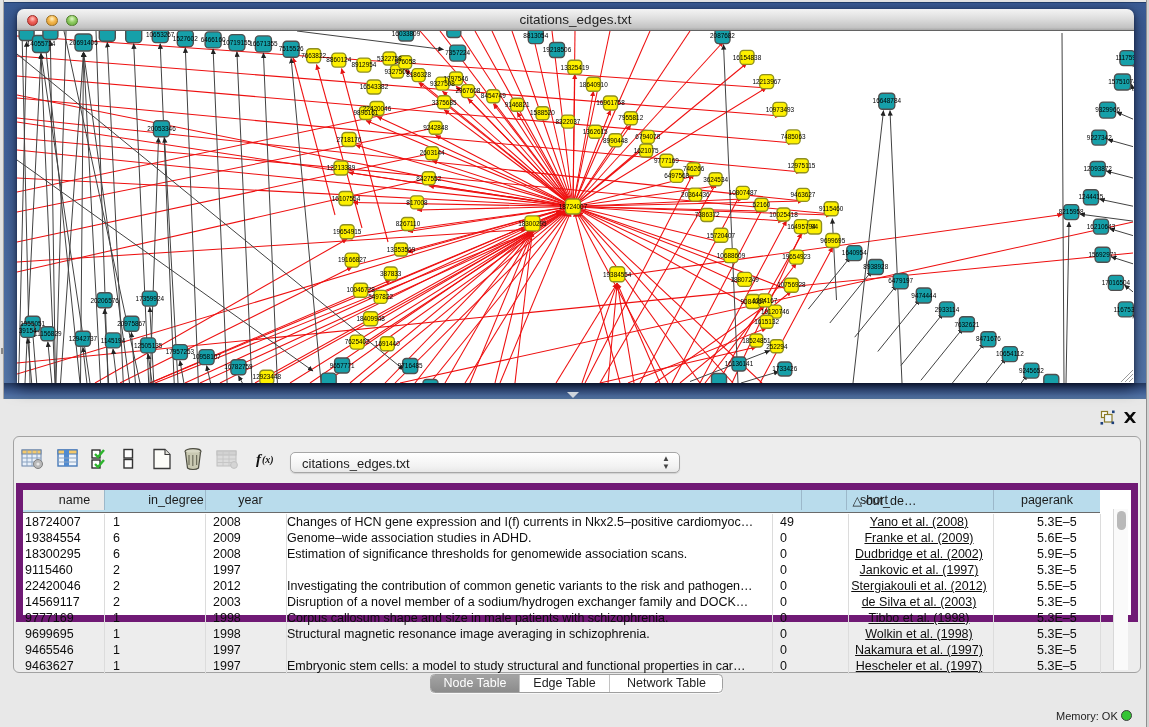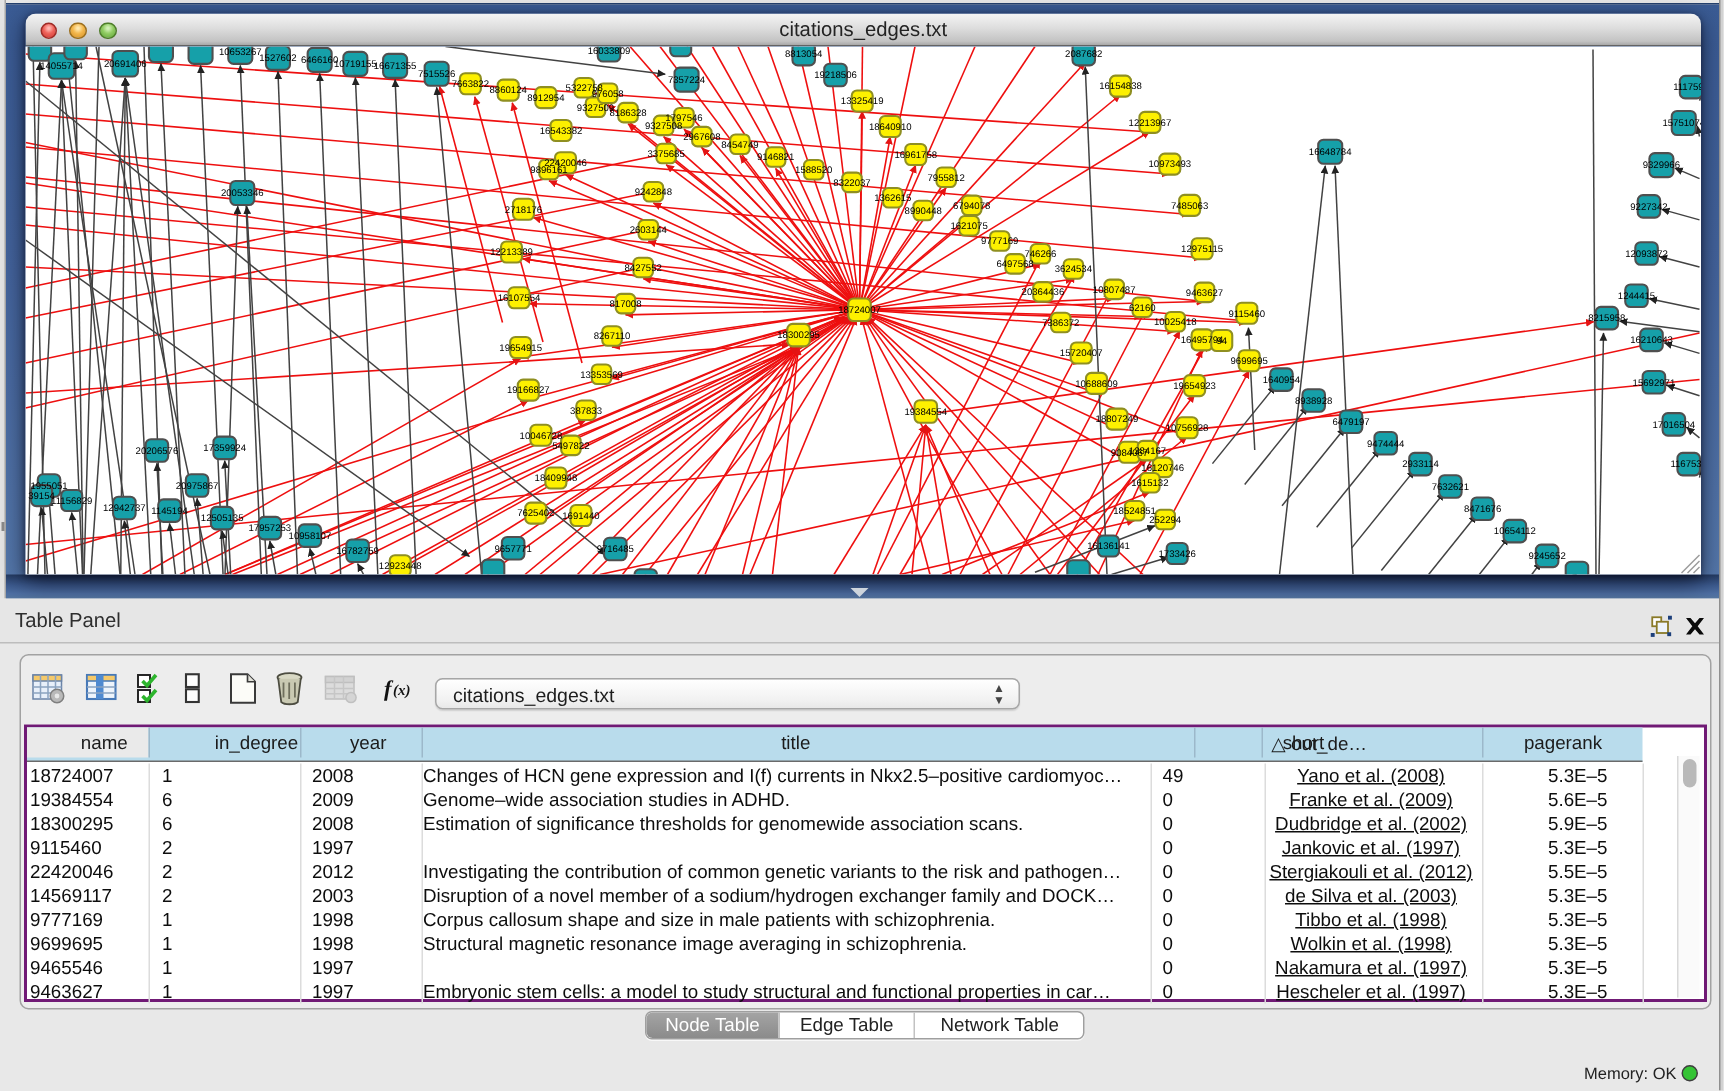--- a/index.html
+++ b/index.html
@@ -25,21 +25,21 @@
   border-bottom:1px solid #bdbdbd; }
 #tpheader span { position:absolute; left:10px; top:7px; font-size:13.5px; color:#2e2e2e; }
 #paneicons { position:absolute; left:1100px; top:410px; }
 #panel { position:absolute; left:13px; top:436px; width:1128px; height:237px; background:#ededed;
   border:1px solid #a2a2a2; border-radius:6px; }
 #toolbar { position:absolute; left:3px; top:10px; height:28px; }
 #dropdown { position:absolute; left:276px; top:15px; width:390px; height:21px; border:1px solid #a6a6a6; border-radius:5px;
   background:linear-gradient(180deg,#ffffff,#f2f2f2 70%,#e8e8e8); box-shadow:0 1px 1px rgba(0,0,0,0.12); }
 #dropdown span { position:absolute; left:11px; top:3px; font-size:13px; color:#1d1d1d; }
 #ddarrows { position:absolute; right:9px; top:2px; font-size:8px; color:#444; line-height:8px; letter-spacing:0; }
-#table { position:absolute; left:2px; top:46px; width:1122px; height:185px; background:#fff; border:2px solid #701a75; }
+#table { position:absolute; left:2px; top:46px; width:1122px; height:139px; background:#fff; border:7px solid #701a75; }
 #thead { position:absolute; left:0; top:0; width:1077px; height:23px; background:#b9dcec; border-bottom:1px solid #6a6a6a; }
 #thead span { position:absolute; top:0px; font-size:12.5px; color:#1b1b1b; text-align:center; border-left:1px solid #9cb8ca; height:20px; padding-top:3px;}
 #tbody { position:absolute; left:0; top:24px; width:1102px; }
 .tr { position:relative; height:16px; font-size:12.5px; color:#0d0d0d; white-space:nowrap; }
 .tr span { position:absolute; top:1px; }
 .c1 { left:2px; } .c2 { left:90px; } .c3 { left:190px; } .c4 { left:264px; }
 .c5 { left:757px; } .c6 { left:816px; width:160px; text-align:center;text-decoration:underline; } .c7 { left:990px;margin-left:24px; }
 .vline { position:absolute; top:0; width:1px; height:160px; background:#dcdcdc; }
 #scrollbar { position:absolute; right:3px; top:19px; width:15px; height:161px; background:#fafafa; border-left:1px solid #d8d8d8; }
 #thumb { position:absolute; left:3px; top:2px; width:9px; height:19px; background:#b9b9b9; border-radius:5px; }
@@ -536,23 +536,20 @@
 <text x="515.4" y="194.6">18300295</text>
 <text x="600.2" y="245.5">19384554</text>
 <g stroke="#9a9a9a" stroke-width="1">
             <line x1="1104" y1="351" x2="1116" y2="339"></line>
             <line x1="1108" y1="351" x2="1116" y2="343"></line>
             <line x1="1112" y1="351" x2="1116" y2="347"></line>
           </g>
 </svg></div>
   </div>
   <div id="splitter"></div>
-  <div id="tpheader">
-      <span>Table Panel</span>
-    </div>
   <div id="paneicons"><svg width="40" height="18" viewBox="0 0 40 18">
 <rect x="1.5" y="1.5" width="6" height="6" fill="#fff" stroke="#8a7a28" stroke-width="1.2"></rect>
 <rect x="4.5" y="4.5" width="7.5" height="7.5" fill="#eef4fb" stroke="#8a7a28" stroke-width="1.2"></rect>
 <rect x="12" y="0.5" width="2.6" height="2.6" fill="#1c3f7a"></rect>
 <rect x="0.5" y="12" width="2.6" height="2.6" fill="#1c3f7a"></rect>
 <rect x="11.5" y="11.5" width="2.6" height="2.6" fill="#1c3f7a"></rect>
 <path d="M24,2 L27,2 L30,5.5 L33,2 L36,2 L31.8,7.5 L36,13 L33,13 L30,9.5 L27,13 L24,13 L28.2,7.5 Z" fill="#0a0a0a"></path>
 </svg></div>
   <div id="panel">
     <div id="toolbar"><svg width="270" height="28" viewBox="0 0 270 28">
@@ -601,21 +598,20 @@
 </svg></div>
     <div id="dropdown">
         <span>citations_edges.txt</span>
         <div id="ddarrows">▲<br>▼</div>
       </div>
     <div id="table">
       <div id="thead">
         <span style="left:0;width:81px;border-left:none;background:#eaeaea;text-indent:22px;">name</span>
         <span style="left:81px;width:101px;text-indent:18px;padding-left:24px;">in_degree</span>
         <span style="left:182px;width:81px;text-indent:9px;">year</span>
-        <span style="left:263px;width:486px;text-indent:12px;">title</span>
         <span style="left:787px;width:76px;margin-left:36px;">△ out_de…</span>
         <span style="left:778px;width:145px;">short</span>
         <span style="left:970px;width:107px;">pagerank</span>
       </div>
       <div id="tbody">
 <div class="tr">
             <span class="c1">18724007</span>
             <span class="c2">1</span>
             <span class="c3">2008</span>
             <span class="c4">Changes of HCN gene expression and I(f) currents in Nkx2.5–positive cardiomyoc…</span>

